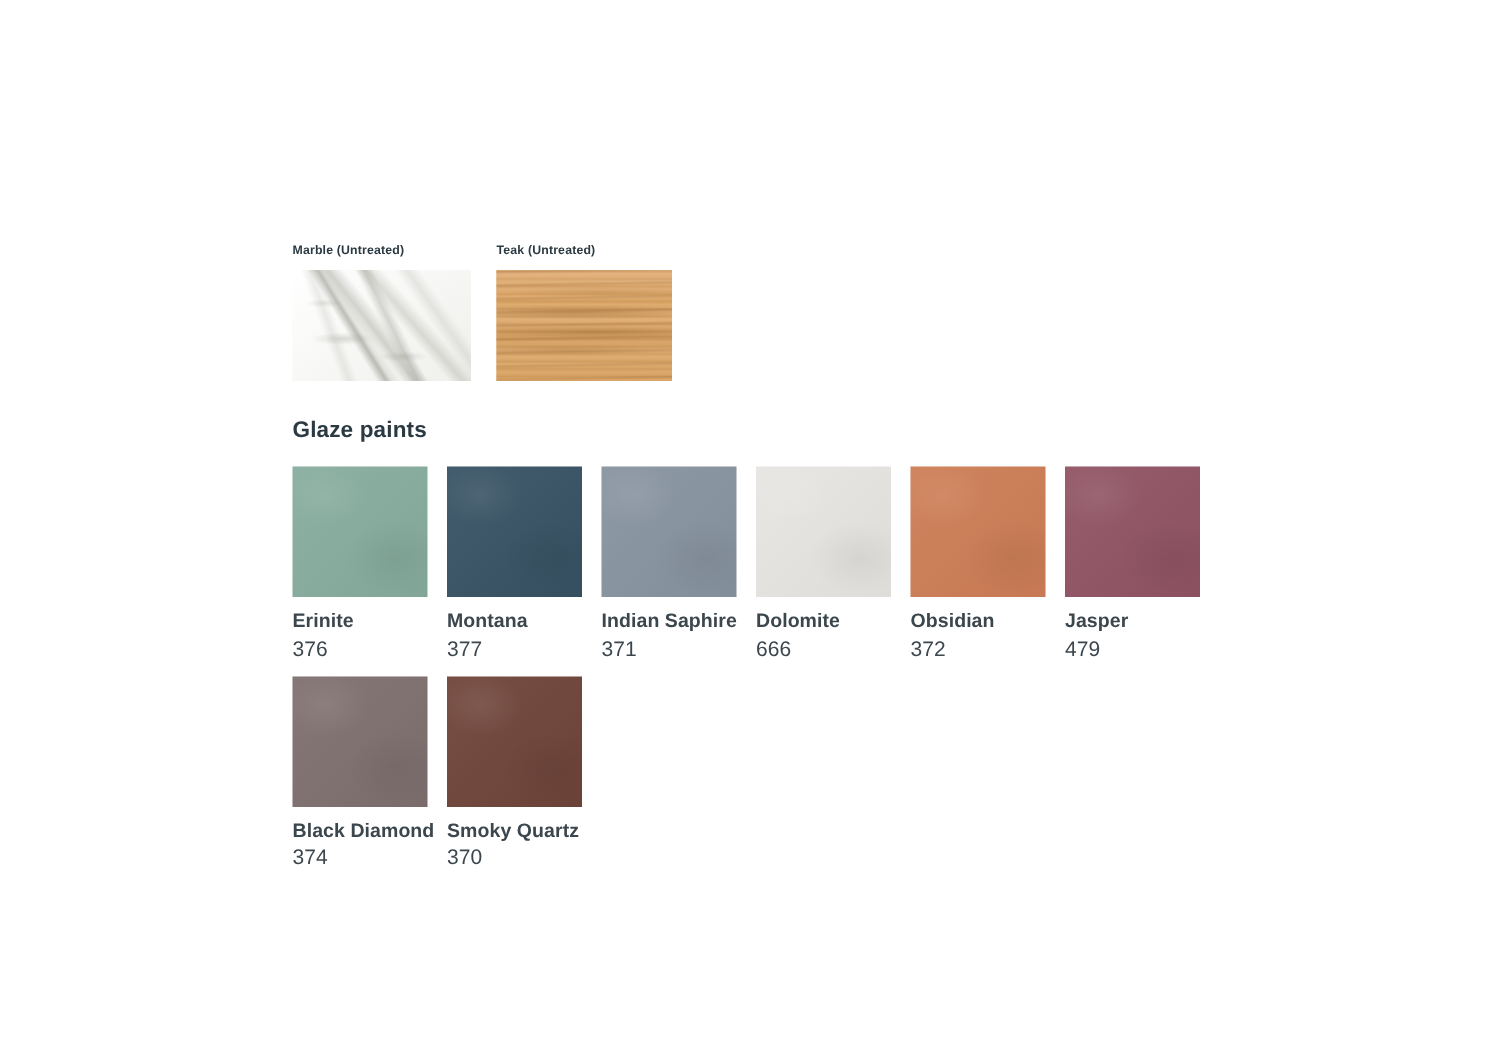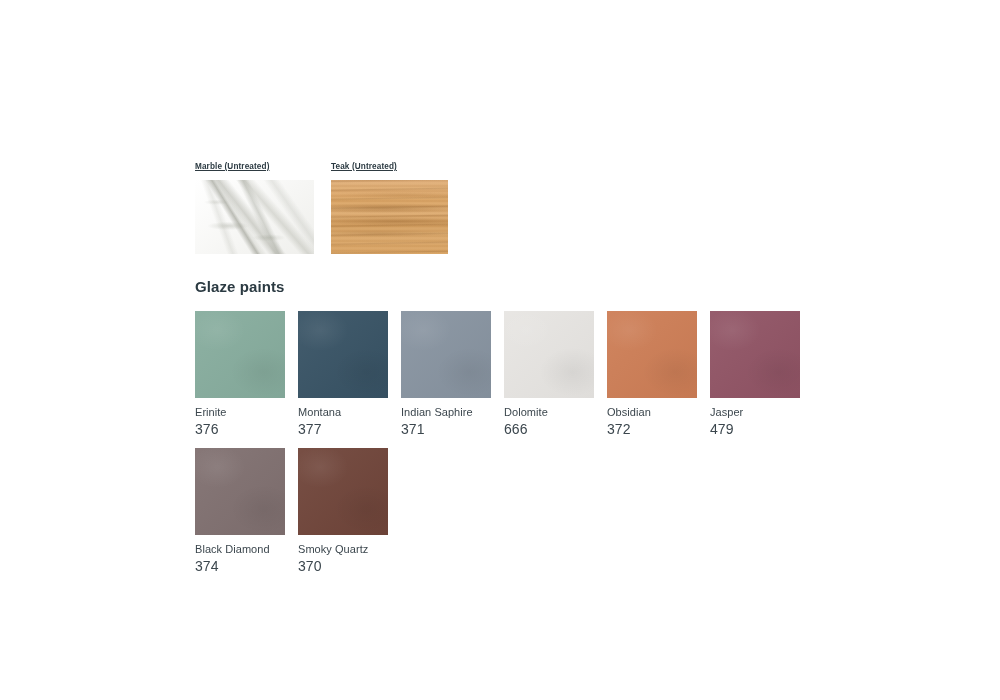--- a/index.html
+++ b/index.html
@@ -22,21 +22,20 @@
     left: 195px;
     top: 163px;
     width: 760px;
   }
 
   
   .materials {
     display: flex;
     gap: 17px;
     align-items: flex-start;
-    text-decoration: underline;
   }
   .material {
     display: flex;
     flex-direction: column;
   }
   .material-label {
     font-size: 8.2px;
     font-weight: bold;
     letter-spacing: 0.12px;
     color: #2b3a42;
@@ -135,26 +134,27 @@
   .swatch-chip::after {
     content: "";
     position: absolute;
     inset: 0;
     background-image:
       radial-gradient(ellipse 40px 30px at 25% 22%, rgba(255,255,255,0.07), rgba(255,255,255,0) 70%),
       radial-gradient(ellipse 46px 34px at 76% 70%, rgba(0,0,0,0.05), rgba(0,0,0,0) 72%),
       linear-gradient(135deg, rgba(255,255,255,0.06) 0%, rgba(0,0,0,0.035) 100%);
   }
   .swatch-name {
-    font-size: 11px;
+    font-size: 13px;
     color: #3b464d;
     margin-top: 7px;
     line-height: 1.35;
     letter-spacing: 0.05px;
     white-space: nowrap;
+    font-weight: bold;
   }
   .swatch-code {
     font-size: 14px;
     color: #3b464d;
     line-height: 1.35;
     letter-spacing: 0.05px;
   }
 </style>
 </head>
 <body style="background: rgb(255, 255, 255);">

